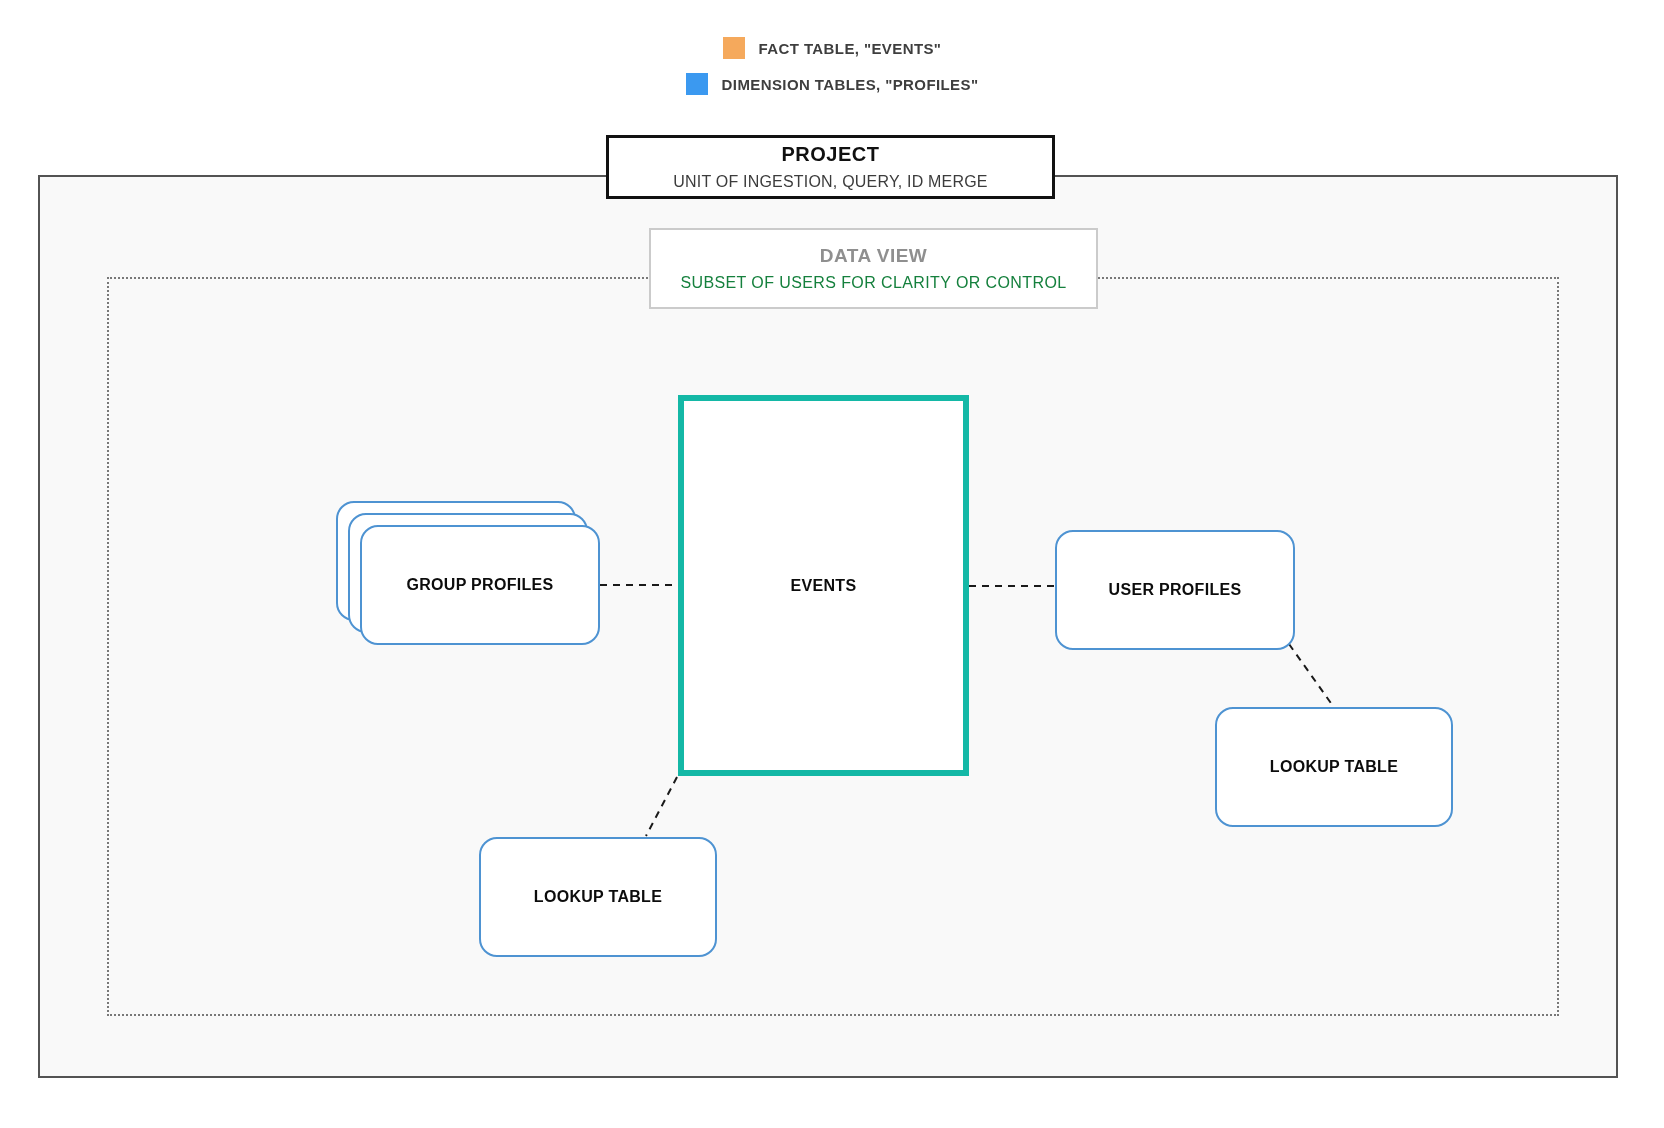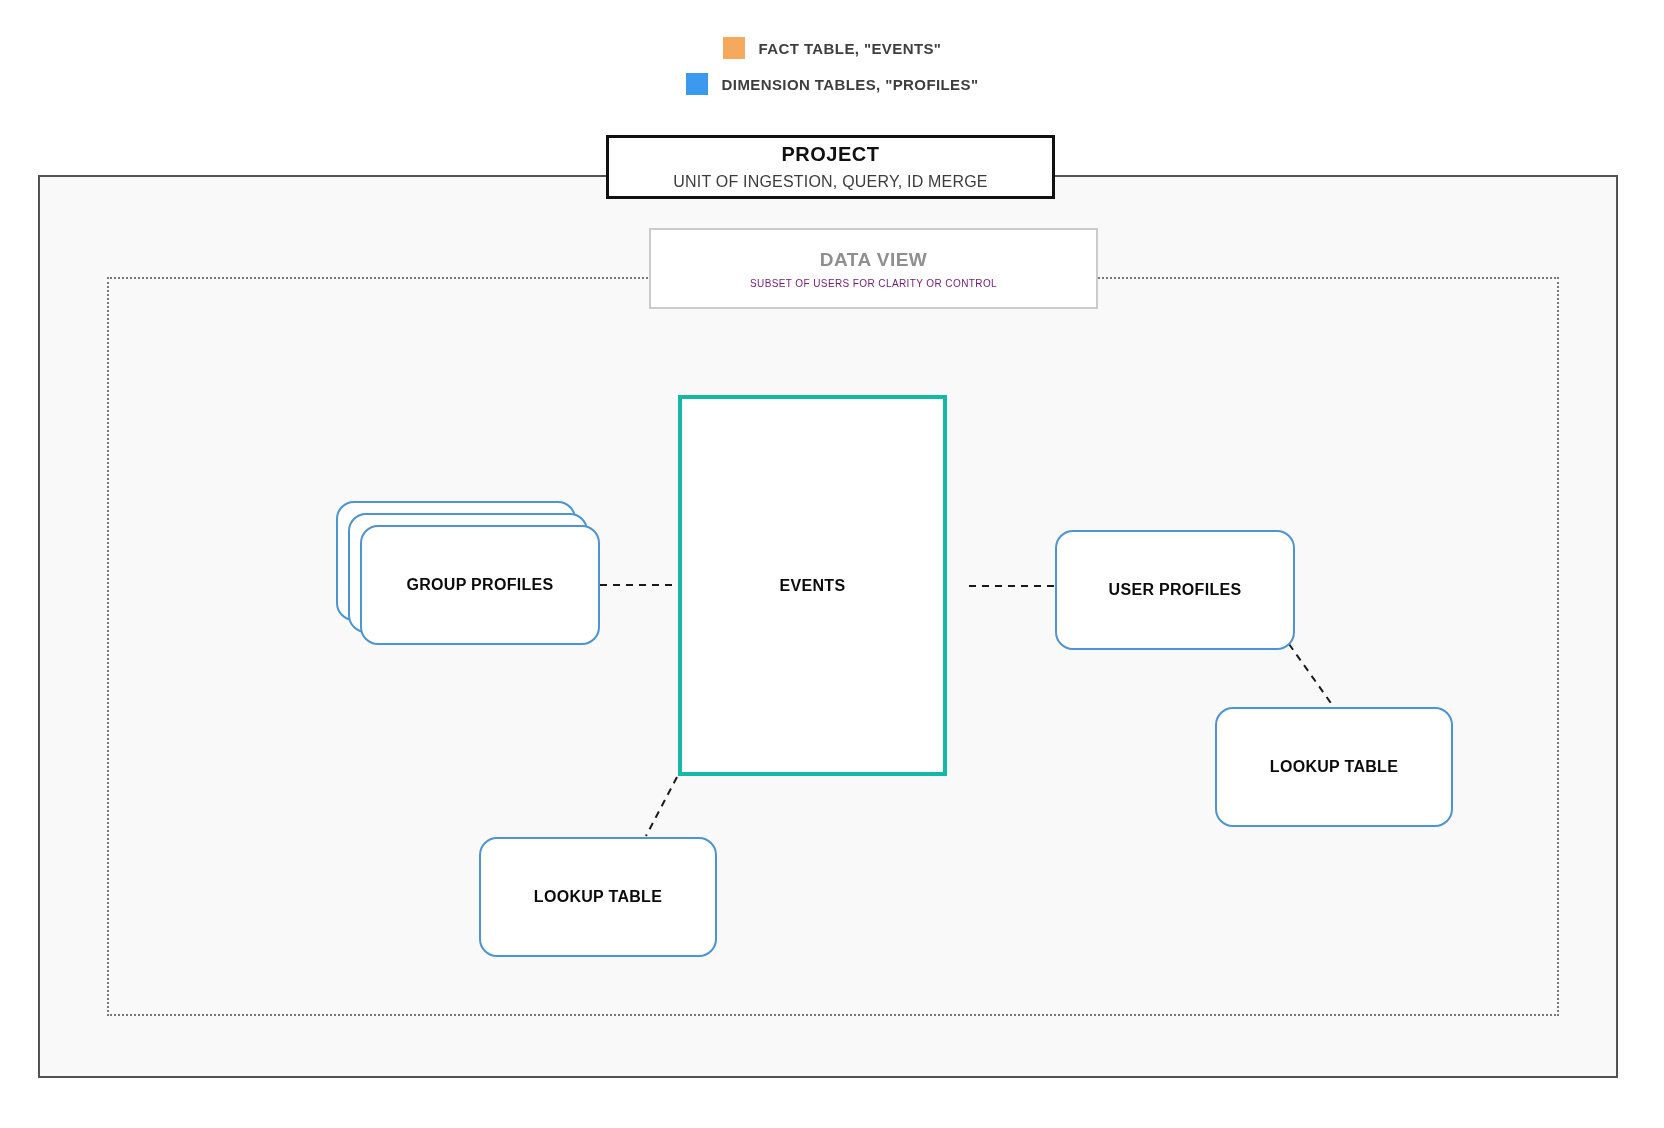--- a/index.html
+++ b/index.html
@@ -40,35 +40,35 @@
   
   .title-box {
     display:flex; flex-direction:column; align-items:center; justify-content:center;
     gap:7px; text-align:center; background:#ffffff;
   }
   .project-box { left:606px; top:135px; width:449px; height:64px; border:3px solid #111111; }
   .project-title { font-size:20px; font-weight:bold; color:#101010; letter-spacing:0.5px; }
   .project-subtitle { font-size:16px; color:#3c3c3c; letter-spacing:0.2px; }
   .dataview-box { left:605px; top:228px; width:449px; height:81px; border:2px solid #cbcbcb;margin-left:44px; }
   .dataview-title { font-size:19px; font-weight:bold; color:#8f8f8f; letter-spacing:0.5px; }
-  .dataview-subtitle { font-size:10px; color:#701a75; letter-spacing:0.4px; }
+  .dataview-subtitle { font-size:16px; color:#15803d; letter-spacing:0.4px; }
 
   
   .edges { left:0; top:0; width:1664px; height:1128px; }
   .edges line { stroke:#1a1a1a; stroke-width:2; stroke-dasharray:7 6; }
 
   
   .node {
     display:flex; align-items:center; justify-content:center;
     background:#ffffff; text-align:center;
   }
   .node-label { font-size:16px; font-weight:bold; color:#0c0c0c; letter-spacing:0.3px; white-space:nowrap; }
   .node-fact {
-    left:678px; top:395px; width:269px; height:381px;
-    border:4px solid #14b8a6;
+    left:678px; top:395px; width:291px; height:381px;
+    border:6px solid #14b8a6;
   }
   .node-dim { border:2px solid #4E93D2; border-radius:18px; width:240px; height:120px; }
   .stack-back { left:336px; top:501px; }
   .stack-mid  { left:348px; top:513px; }
   .node-group-profiles { left:360px; top:525px; }
   .node-user-profiles  { left:1055px; top:530px; }
   .node-lookup-right   { left:1215px; top:707px; width:238px; }
   .node-lookup-bottom  { left:479px;  top:837px; width:238px; }
 </style>
 </head>

